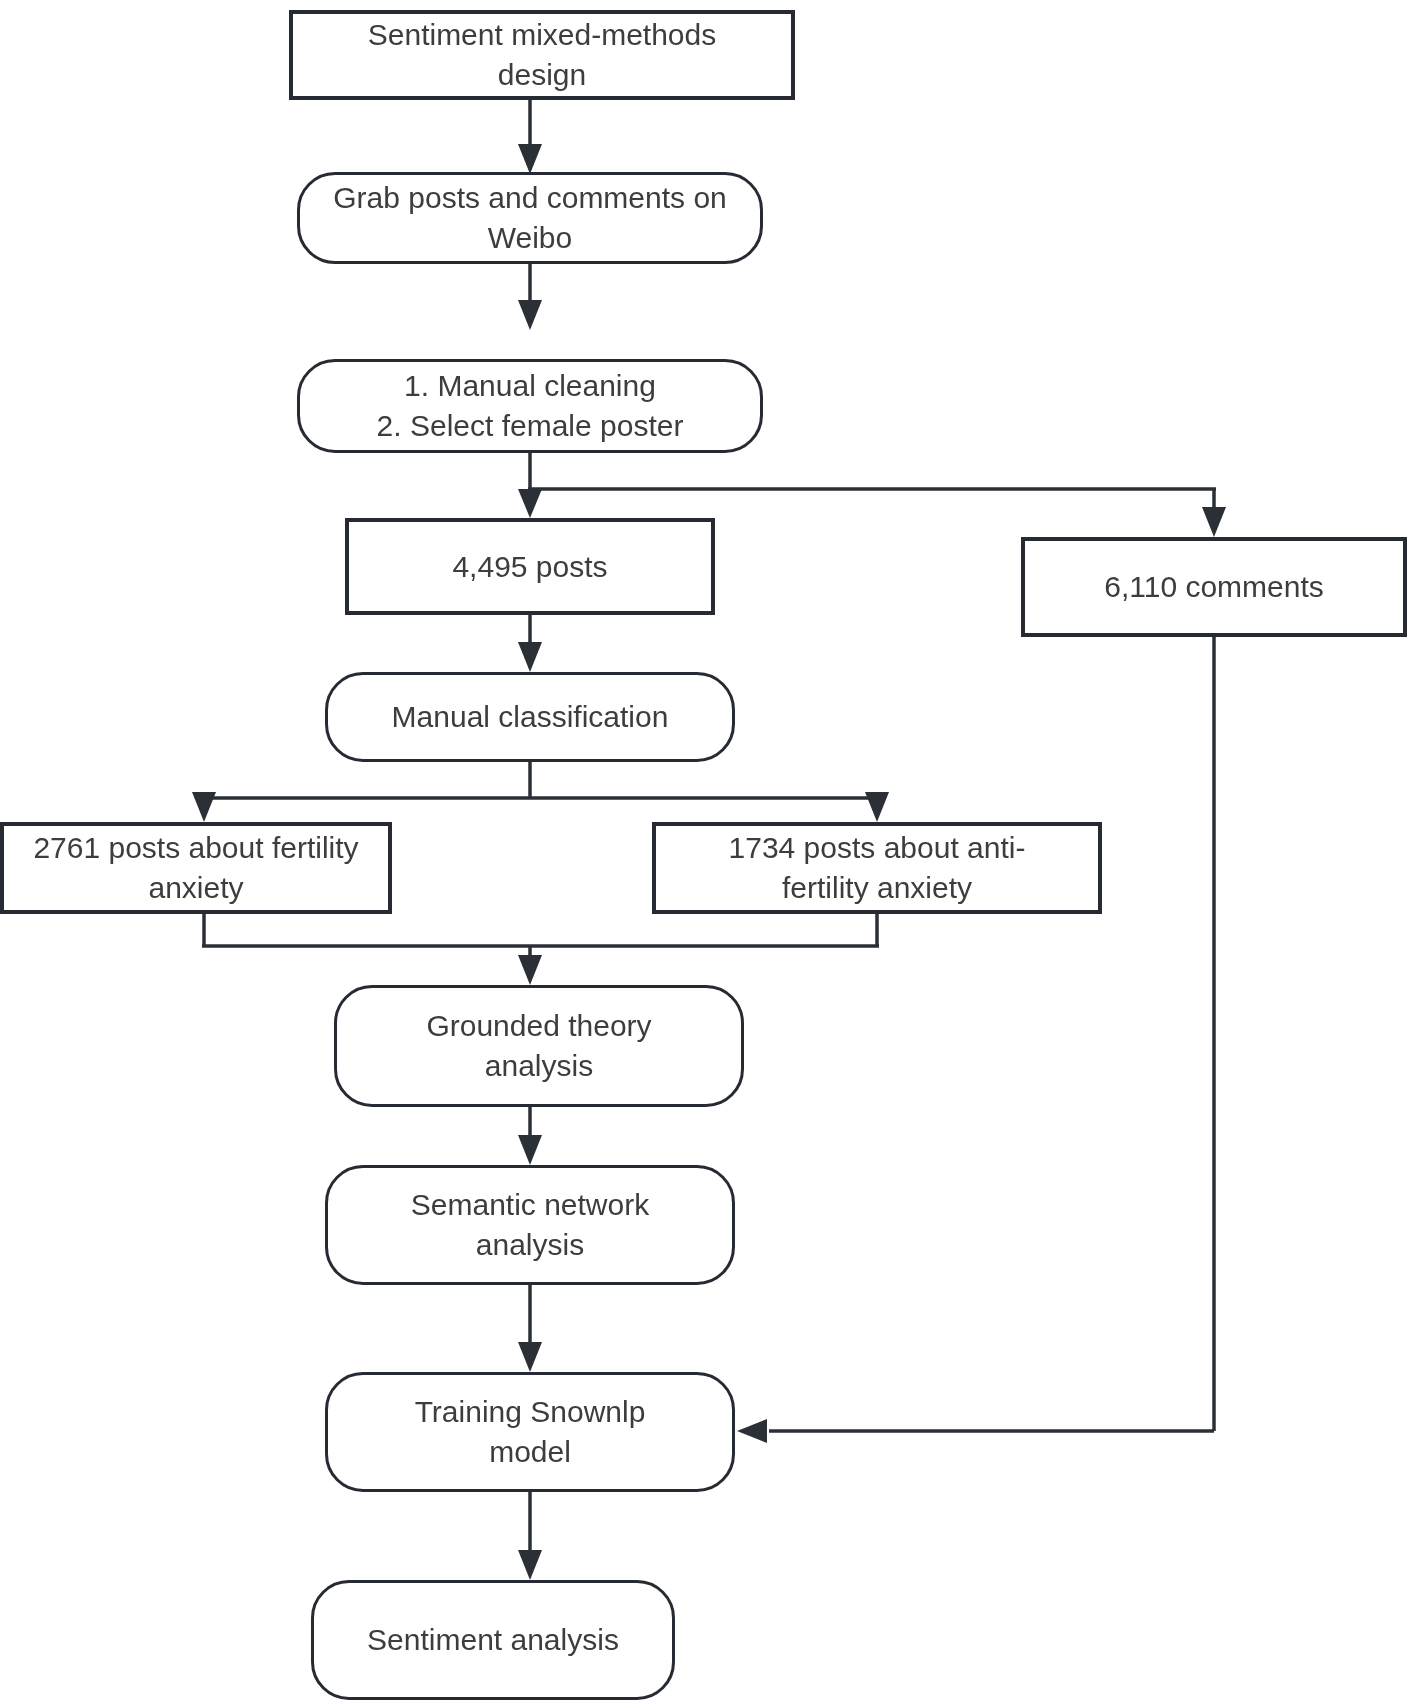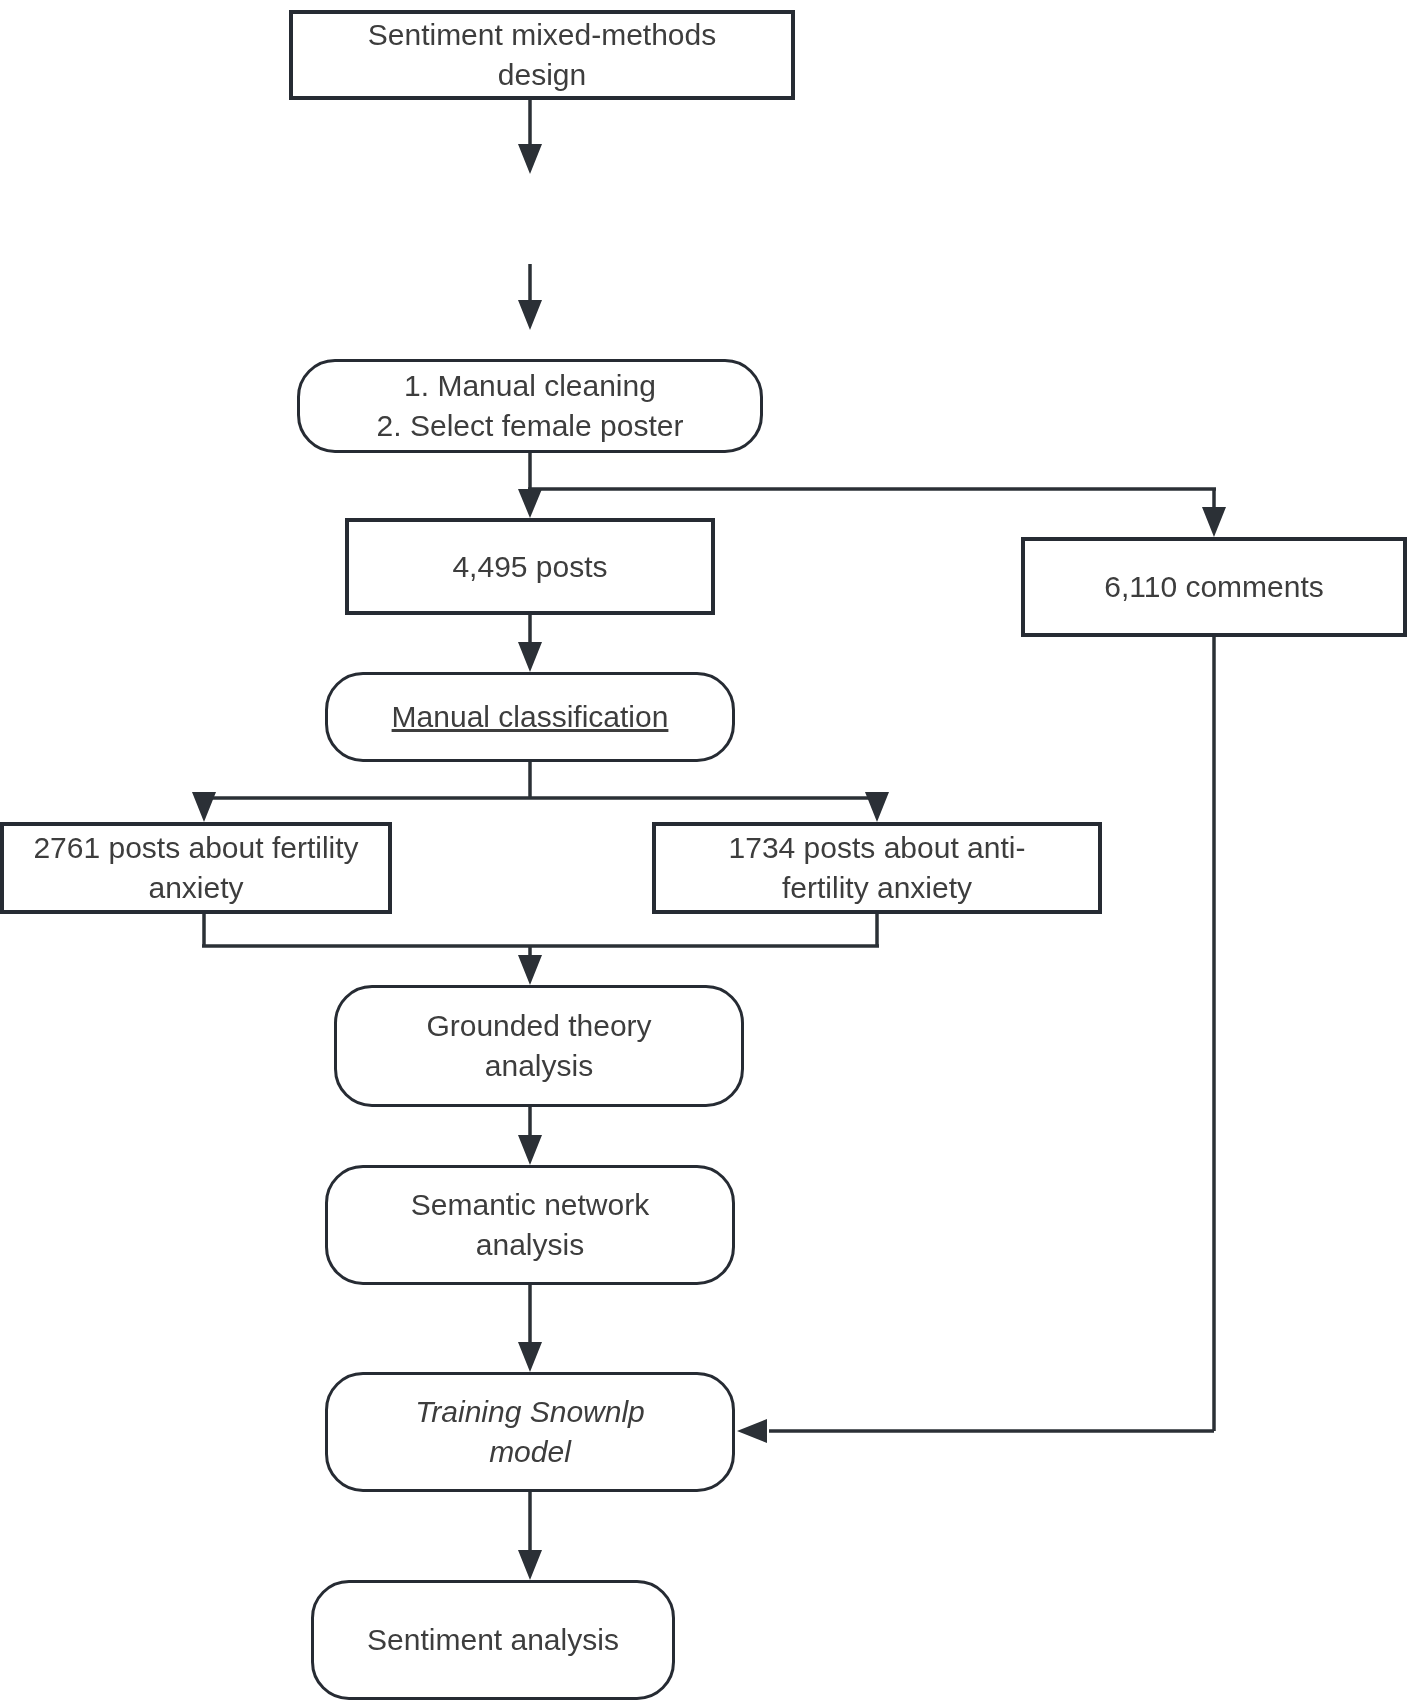--- a/index.html
+++ b/index.html
@@ -95,40 +95,42 @@
     <line x1="1214" y1="1431" x2="769" y2="1431"></line>
     <polygon points="767,1419 767,1443 737,1431"></polygon>
 
     <line x1="530" y1="1492" x2="530" y2="1552"></line>
     <polygon points="518,1550 542,1550 530,1580"></polygon>
   </svg>
 
   <div class="node rect" style="left:289px;  top:10px;   width:506px; height:90px;">Sentiment mixed-methods
 design</div>
 
+  <div class="node rounded" style="left:297px;  top:172px;  width:466px; height:92px;">Grab posts and comments on
+Weibo</div>
 
   <div class="node rounded" style="left:297px;  top:330px;  width:466px; height:94px;margin-top:29px;">1. Manual cleaning
 2. Select female poster</div>
 
   <div class="node rect" style="left:345px;  top:518px;  width:370px; height:97px;">4,495 posts</div>
 
   <div class="node rect" style="left:1021px; top:537px;  width:386px; height:100px;">6,110 comments</div>
 
-  <div class="node rounded" style="left:325px;  top:672px;  width:410px; height:90px;text-decoration:underline;">Manual classification</div>
+  <div class="node rounded" style="left:325px;  top:672px;  width:410px; height:90px;">Manual classification</div>
 
   <div class="node rect" style="left:0;    top:822px;  width:392px; height:92px;">2761 posts about fertility
 anxiety</div>
 
   <div class="node rect" style="left:652px;  top:822px;  width:450px; height:92px;">1734 posts about anti-
 fertility anxiety</div>
 
   <div class="node rounded" style="left:334px;  top:985px;  width:410px; height:122px;">Grounded theory
 analysis</div>
 
   <div class="node rounded" style="left:325px;  top:1165px; width:410px; height:120px;">Semantic network
 analysis</div>
 
-  <div class="node rounded" style="left:325px;  top:1372px; width:410px; height:120px;font-style:italic;">Training Snownlp
+  <div class="node rounded" style="left:325px;  top:1372px; width:410px; height:120px;">Training Snownlp
 model</div>
 
   <div class="node rounded" style="left:311px;  top:1580px; width:364px; height:120px;">Sentiment analysis</div>
 
 </div>
 
 </body></html>

